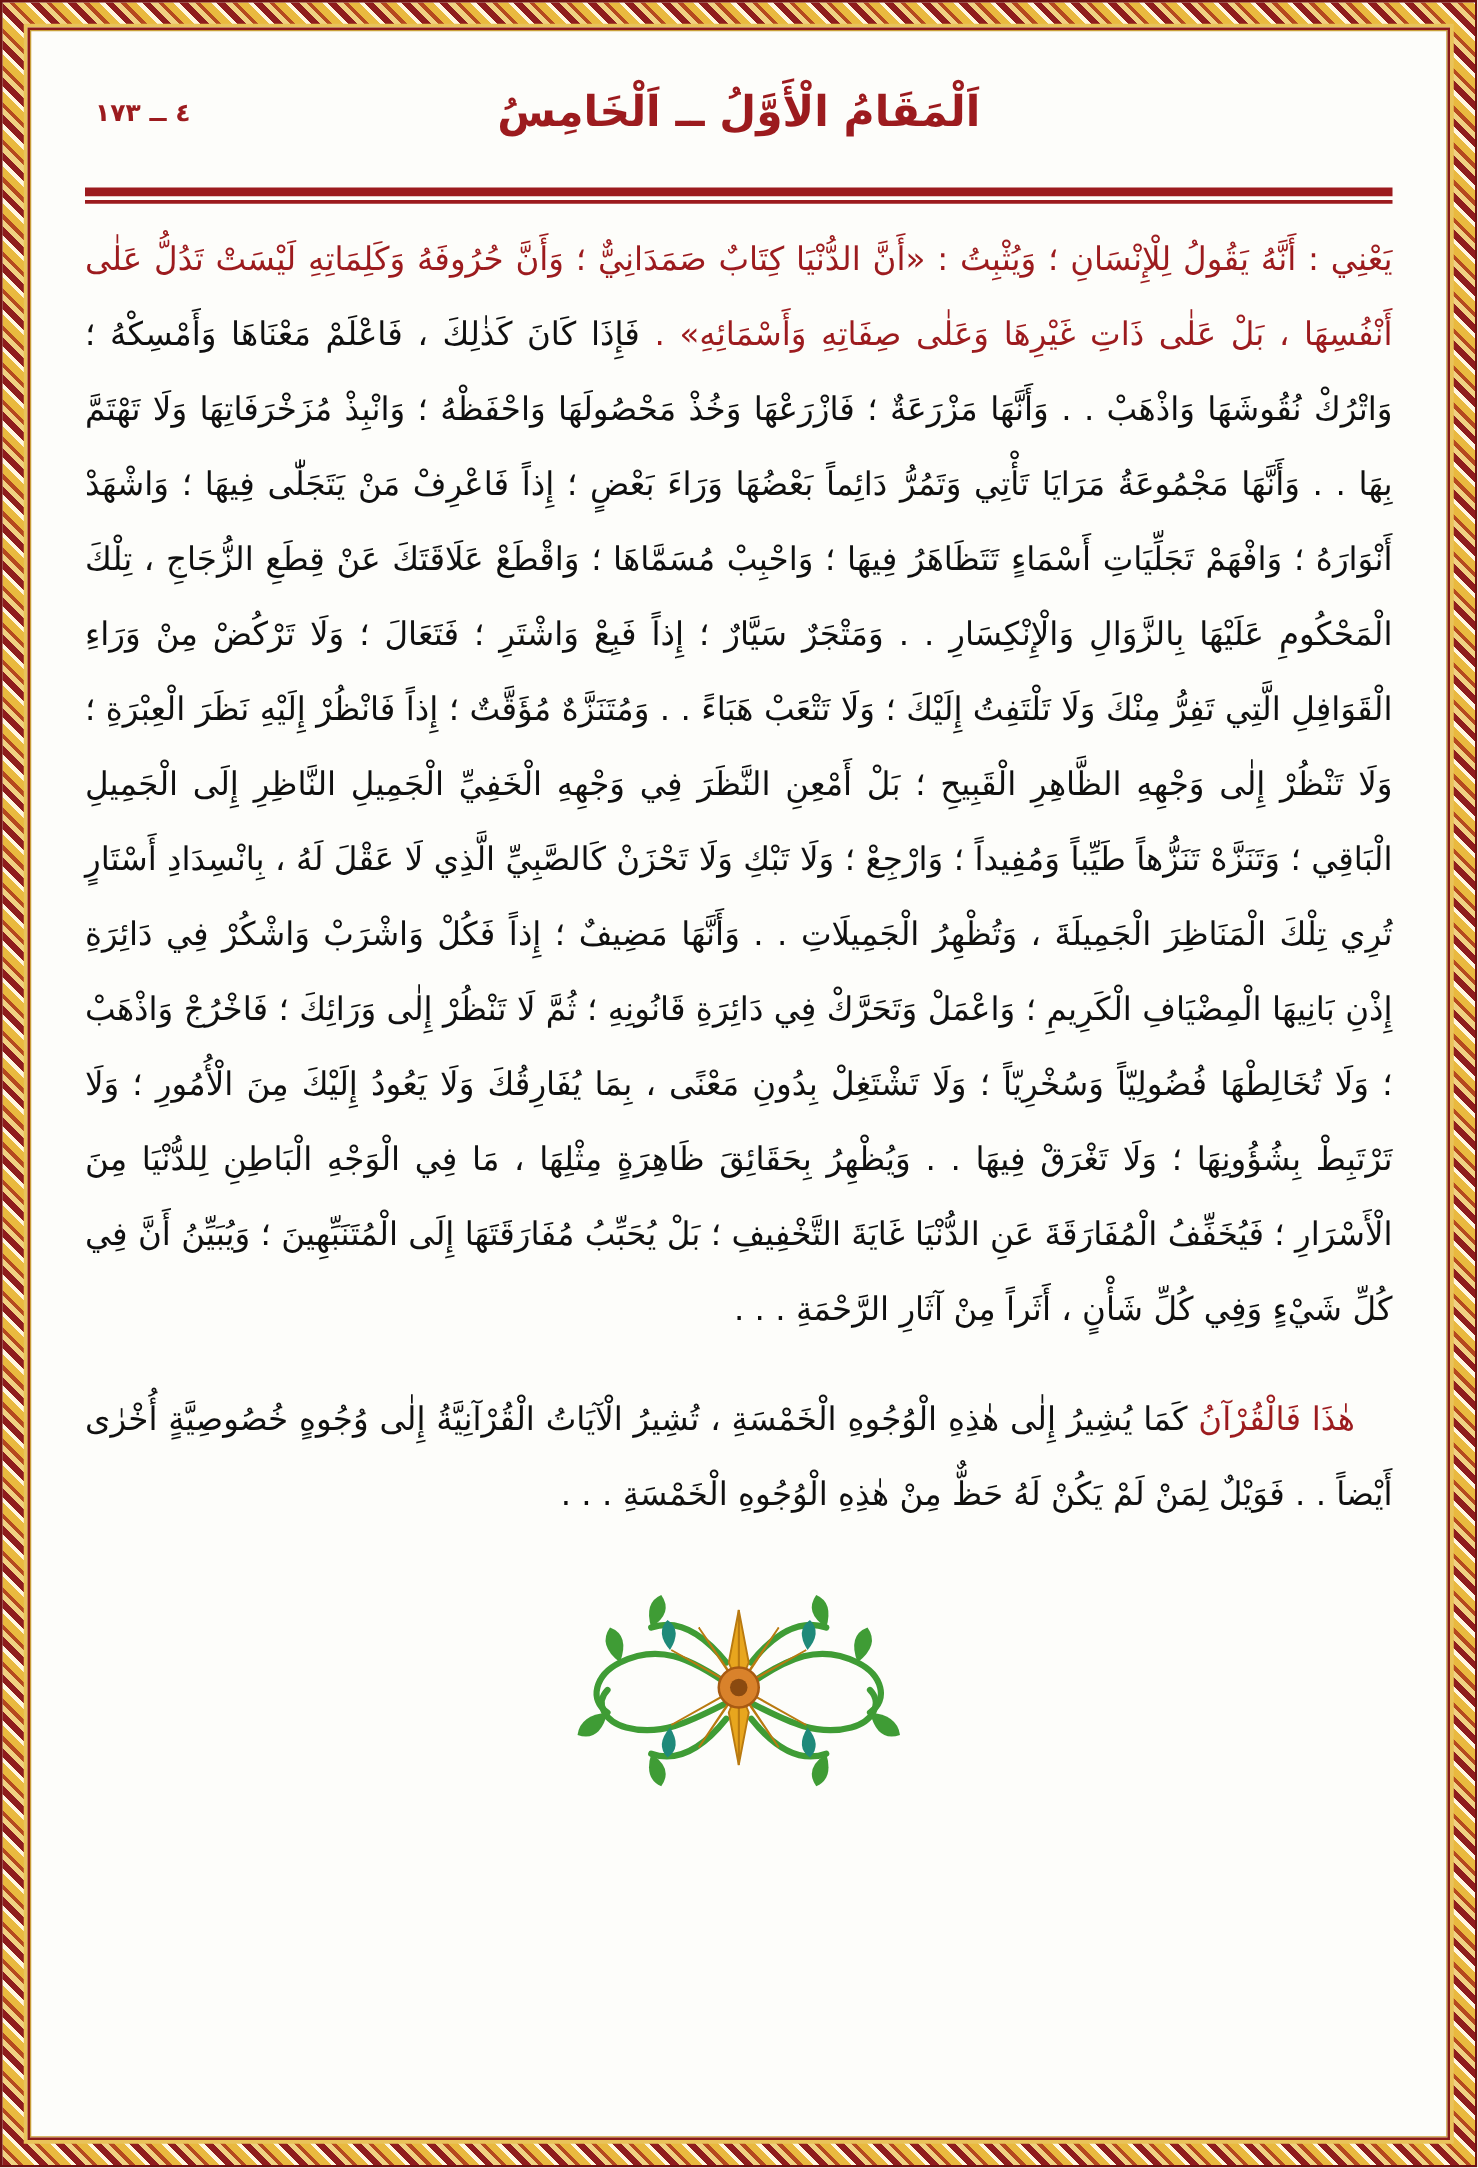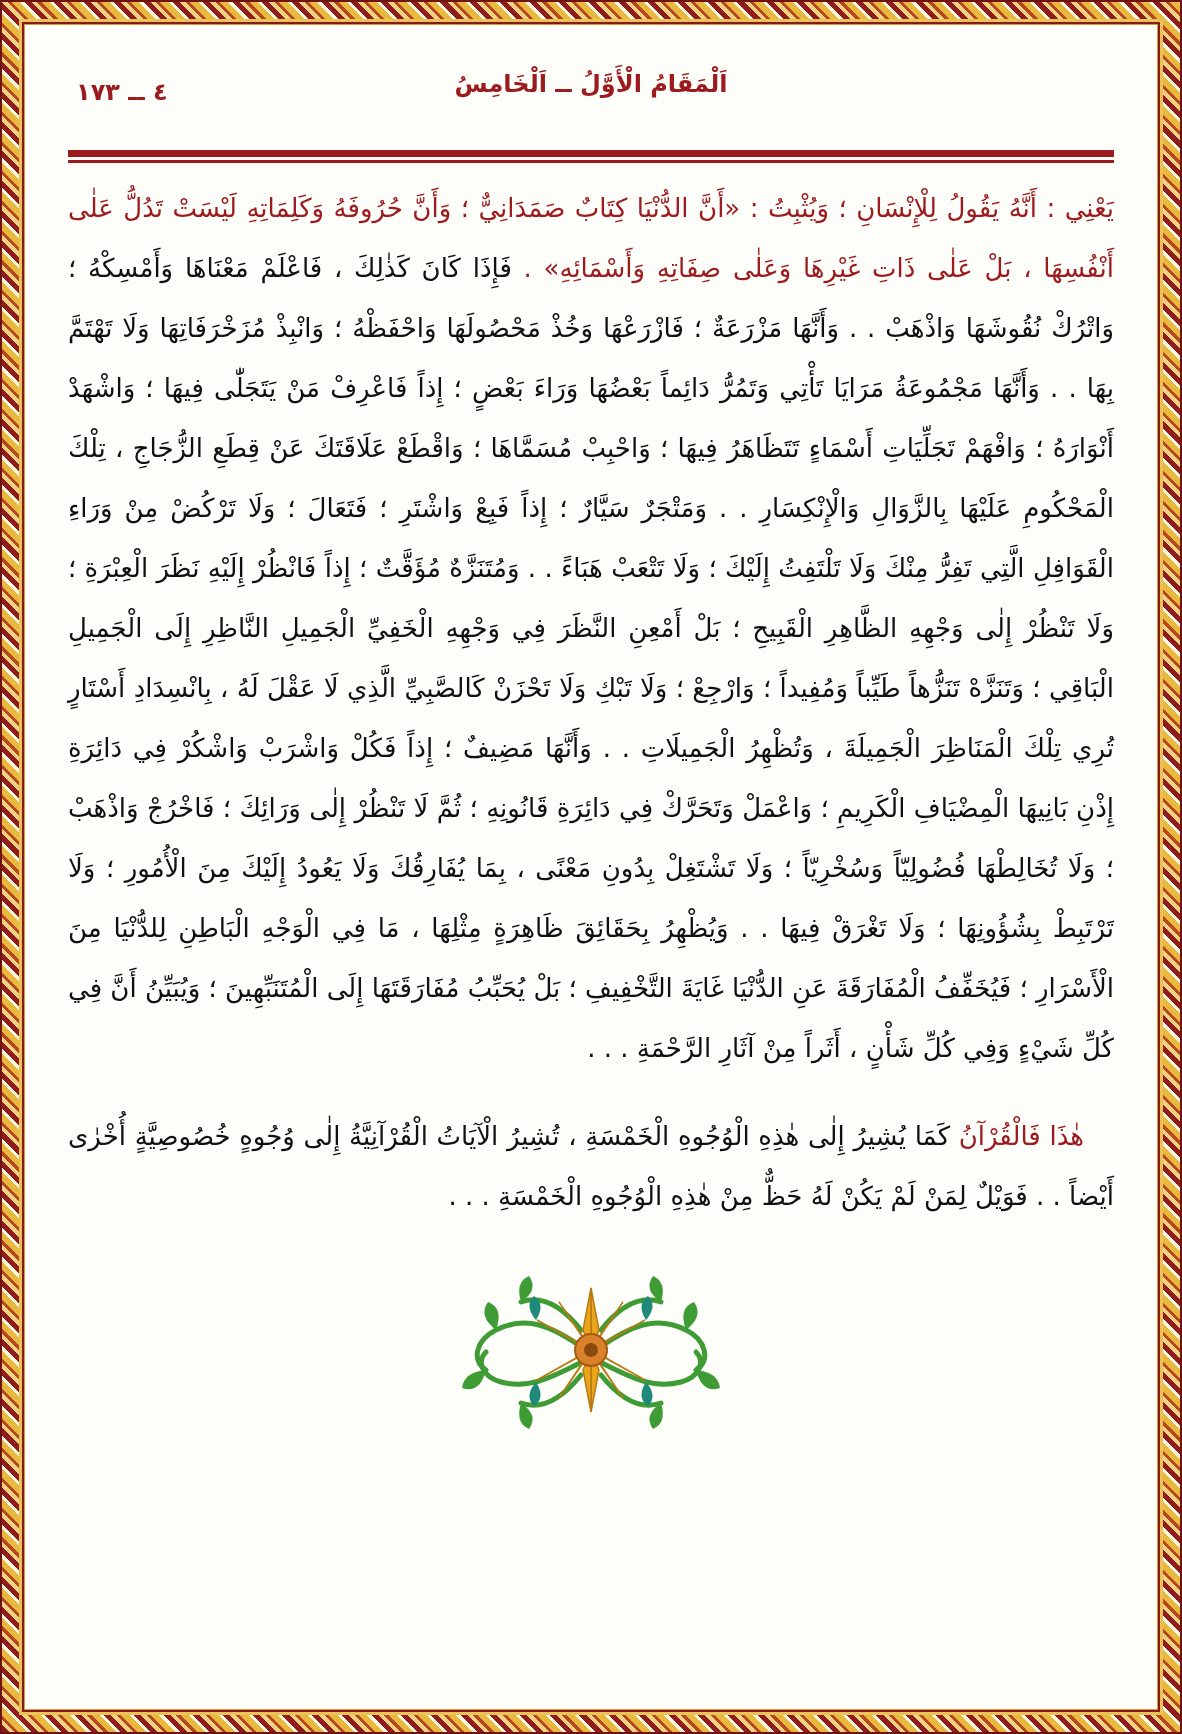--- a/index.html
+++ b/index.html
@@ -29,27 +29,27 @@
     position:absolute;inset:22px;
     background:#fdfdfa;
     border:2px solid #8a1a1a;
     box-shadow:0 0 0 3px #e9c35a, inset 0 0 0 1px #c9a03a;
     box-sizing:border-box;
     padding:28px 44px 0 44px;
   }
   .header-zone{position:relative;height:96px;}
   .page-number{
     position:absolute;top:26px;right:auto;left:8px;
-    color:#9c1b1e;font-size:24px;font-weight:bold;
+    color:#9c1b1e;font-size:20px;font-weight:bold;
     letter-spacing:1px;direction:rtl;
   }
   .page-title{
     position:absolute;top:18px;left:0;right:0;
     text-align:center;color:#9c1b1e;
-    font-size:24px;font-weight:bold;direction:rtl;
+    font-size:34px;font-weight:bold;direction:rtl;
   }
   .header-rule{height:14px;margin:2px 0 14px 0;}
   .header-rule .thick{height:7px;background:#9c1b1e;}
   .header-rule .gap{height:3px;background:transparent;}
   .header-rule .thin{height:3px;background:#9c1b1e;}
   .body-text{
     direction:rtl;
     text-align:justify;
     color:#101010;
     font-size:26px;

